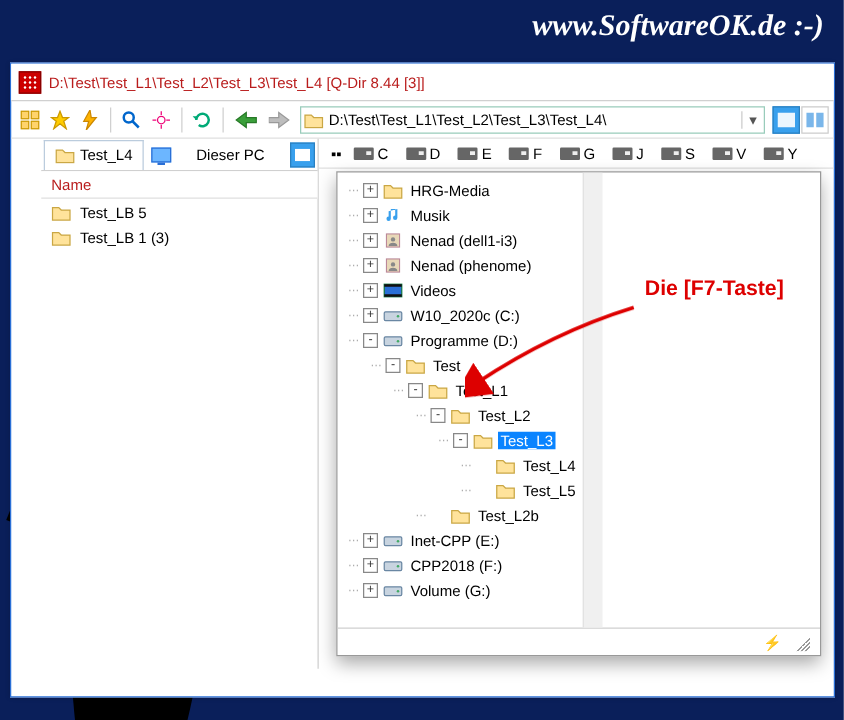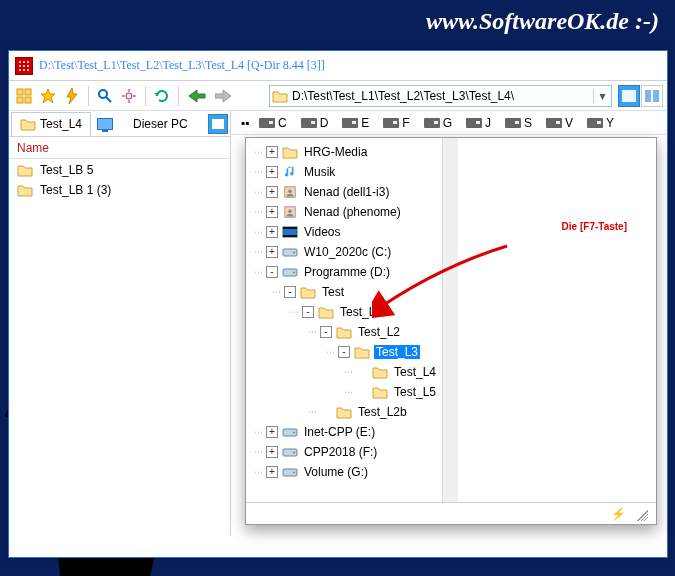--- a/index.html
+++ b/index.html
@@ -3,35 +3,35 @@
 <meta charset="utf-8">
 <style>
 * { margin: 0; padding: 0; box-sizing: border-box; font-family: "Segoe UI", Tahoma, sans-serif; font-size: 12px; }
 body { width: 675px; height: 576px; background: #0a1f5a; position: relative; overflow: hidden; }
 .watermark { position: absolute; top: 8px; right: 16px; color: #fff; font-family: "Comic Sans MS", cursive; font-size: 24px; font-weight: bold; font-style: italic; white-space: nowrap; }
 .silhouette { position: absolute; left: 0; bottom: 0; width: 220px; height: 320px; z-index: 0; }
 .window { position: absolute; left: 8px; top: 50px; width: 660px; height: 508px; background: #fff; border: 1px solid #2a6fd6; box-shadow: 0 0 4px rgba(0,0,0,.2); z-index: 1; }
 .titlebar { height: 30px; background: #fff; border-bottom: 1px solid #d0d0d0; display: flex; align-items: center; padding: 0 6px; gap: 6px; }
 .app-icon { width: 18px; height: 18px; background: #c00; border: 1px solid #800; display: flex; align-items: center; justify-content: center; }
 .app-icon svg { width: 12px; height: 12px; }
-.title-text { color: #3b82f6; font-family: Liberation Serif, serif; }
+.title-text { color: #b91c1c; }
 .menubar { height: 22px; display: flex; align-items: center; gap: 14px; padding: 0 10px; border-bottom: 1px solid #e0e0e0; }
 .menubar span { cursor: default; }
 .toolbar { height: 30px; display: flex; align-items: center; padding: 0 4px; gap: 2px; border-bottom: 1px solid #e0e0e0; }
 .tbtn { width: 22px; height: 22px; display: flex; align-items: center; justify-content: center; border: 1px solid transparent; }
 .sep { width: 1px; height: 20px; background: #d0d0d0; margin: 0 3px; }
-.address-wrap { flex: 1; display: flex; align-items: center; gap: 4px; height: 24px; margin-left: 29px; }
+.address-wrap { flex: 1; display: flex; align-items: center; gap: 4px; height: 24px; }
 .address { flex: 1; height: 22px; border: 1px solid #9cb; display: flex; align-items: center; background: #fff; }
 .addr-icon { width: 20px; display: flex; justify-content: center; }
 .addr-input { flex: 1; border: none; outline: none; font-size: 12px; padding: 0 2px; }
 .addr-drop { width: 18px; text-align: center; color: #555; border-left: 1px solid #ccc; }
 .view-btns { display: flex; gap: 1px; margin-left: 4px; }
 .view-btn { width: 22px; height: 22px; background: #39a0ed; border: 1px solid #2a80c0; display: flex; align-items: center; justify-content: center; }
 .view-btn.alt { background: #fff; border-color: #ccc; }
-.body { display: flex; height: calc(100% - 30px - 22px - 30px); }
+.body { display: flex; height: calc(100% - 30px - 22px - 30px); margin-left: 24px; }
 .left-pane { width: 222px; border-right: 1px solid #d0d0d0; display: flex; flex-direction: column; }
 .tabs { height: 26px; display: flex; align-items: center; border-bottom: 1px solid #d0d0d0; }
 .tab { height: 24px; display: flex; align-items: center; gap: 4px; padding: 0 8px; border: 1px solid #bcd; border-bottom: none; background: #fff; margin-left: 2px; }
 .tab-extra { display: flex; align-items: center; gap: 20px; padding: 0 6px; }
 .folder-icon { width: 16px; height: 14px; display: inline-block; }
 .folder-icon svg { width: 100%; height: 100%; display: block; }
 .list-header { height: 22px; border-bottom: 1px solid #e0e0e0; display: flex; align-items: center; padding: 0 8px; color: #b91c1c; background: #fff; }
 .file-list { flex: 1; padding: 4px 6px; }
 .file-row { display: flex; align-items: flex-start; gap: 7px; height: 20px; padding: 0 2px; }
 .right-pane { flex: 1; display: flex; flex-direction: column; position: relative; }
@@ -46,21 +46,21 @@
 .expander { width: 12px; height: 12px; border: 1px solid #888; display: flex; align-items: center; justify-content: center; font-size: 10px; color: #333; line-height: 1; cursor: pointer; background: #fff; }
 .dots { color: #aaa; letter-spacing: -2px; font-size: 9px; width: 8px; }
 .node .label { padding: 0 2px; }
 .node .label.selected { background: #0a84ff; color: #fff; }
 .indent-1 { padding-left: 4px; }
 .indent-2 { padding-left: 22px; }
 .indent-3 { padding-left: 40px; }
 .indent-4 { padding-left: 58px; }
 .indent-5 { padding-left: 76px; }
 .indent-6 { padding-left: 94px; }
-.callout { position: absolute; right: 40px; top: 110px; color: #d00; font-weight: bold; font-size: 10px; font-family: Arial, sans-serif; pointer-events: none; }
+.callout { position: absolute; right: 40px; top: 110px; color: #d00; font-weight: bold; font-size: 17px; font-family: Arial, sans-serif; pointer-events: none; }
 .arrow { position: absolute; right: 155px; top: 130px; pointer-events: none; }
 .generic-icon { width: 16px; height: 16px; display: inline-flex; align-items: center; justify-content: center; }
 .scrollbar-v { width: 16px; background: #f0f0f0; border-left: 1px solid #ddd; }
 .nav-arrow { width: 26px; height: 22px; display:flex; align-items:center; justify-content:center; }
 .monitor-icon { width:16px; height:12px; border:1px solid #2a6fd6; background:#6cb6ff; position:relative; }
 .monitor-icon::after{content:'';position:absolute;left:4px;bottom:-3px;width:6px;height:2px;background:#2a6fd6;}
 .grip { display:inline-block; width:14px; height:14px; background:
  linear-gradient(135deg, transparent 60%, #999 60%, #999 65%, transparent 65%,
                  transparent 72%, #999 72%, #999 77%, transparent 77%,
                  transparent 84%, #999 84%, #999 89%, transparent 89%); }

